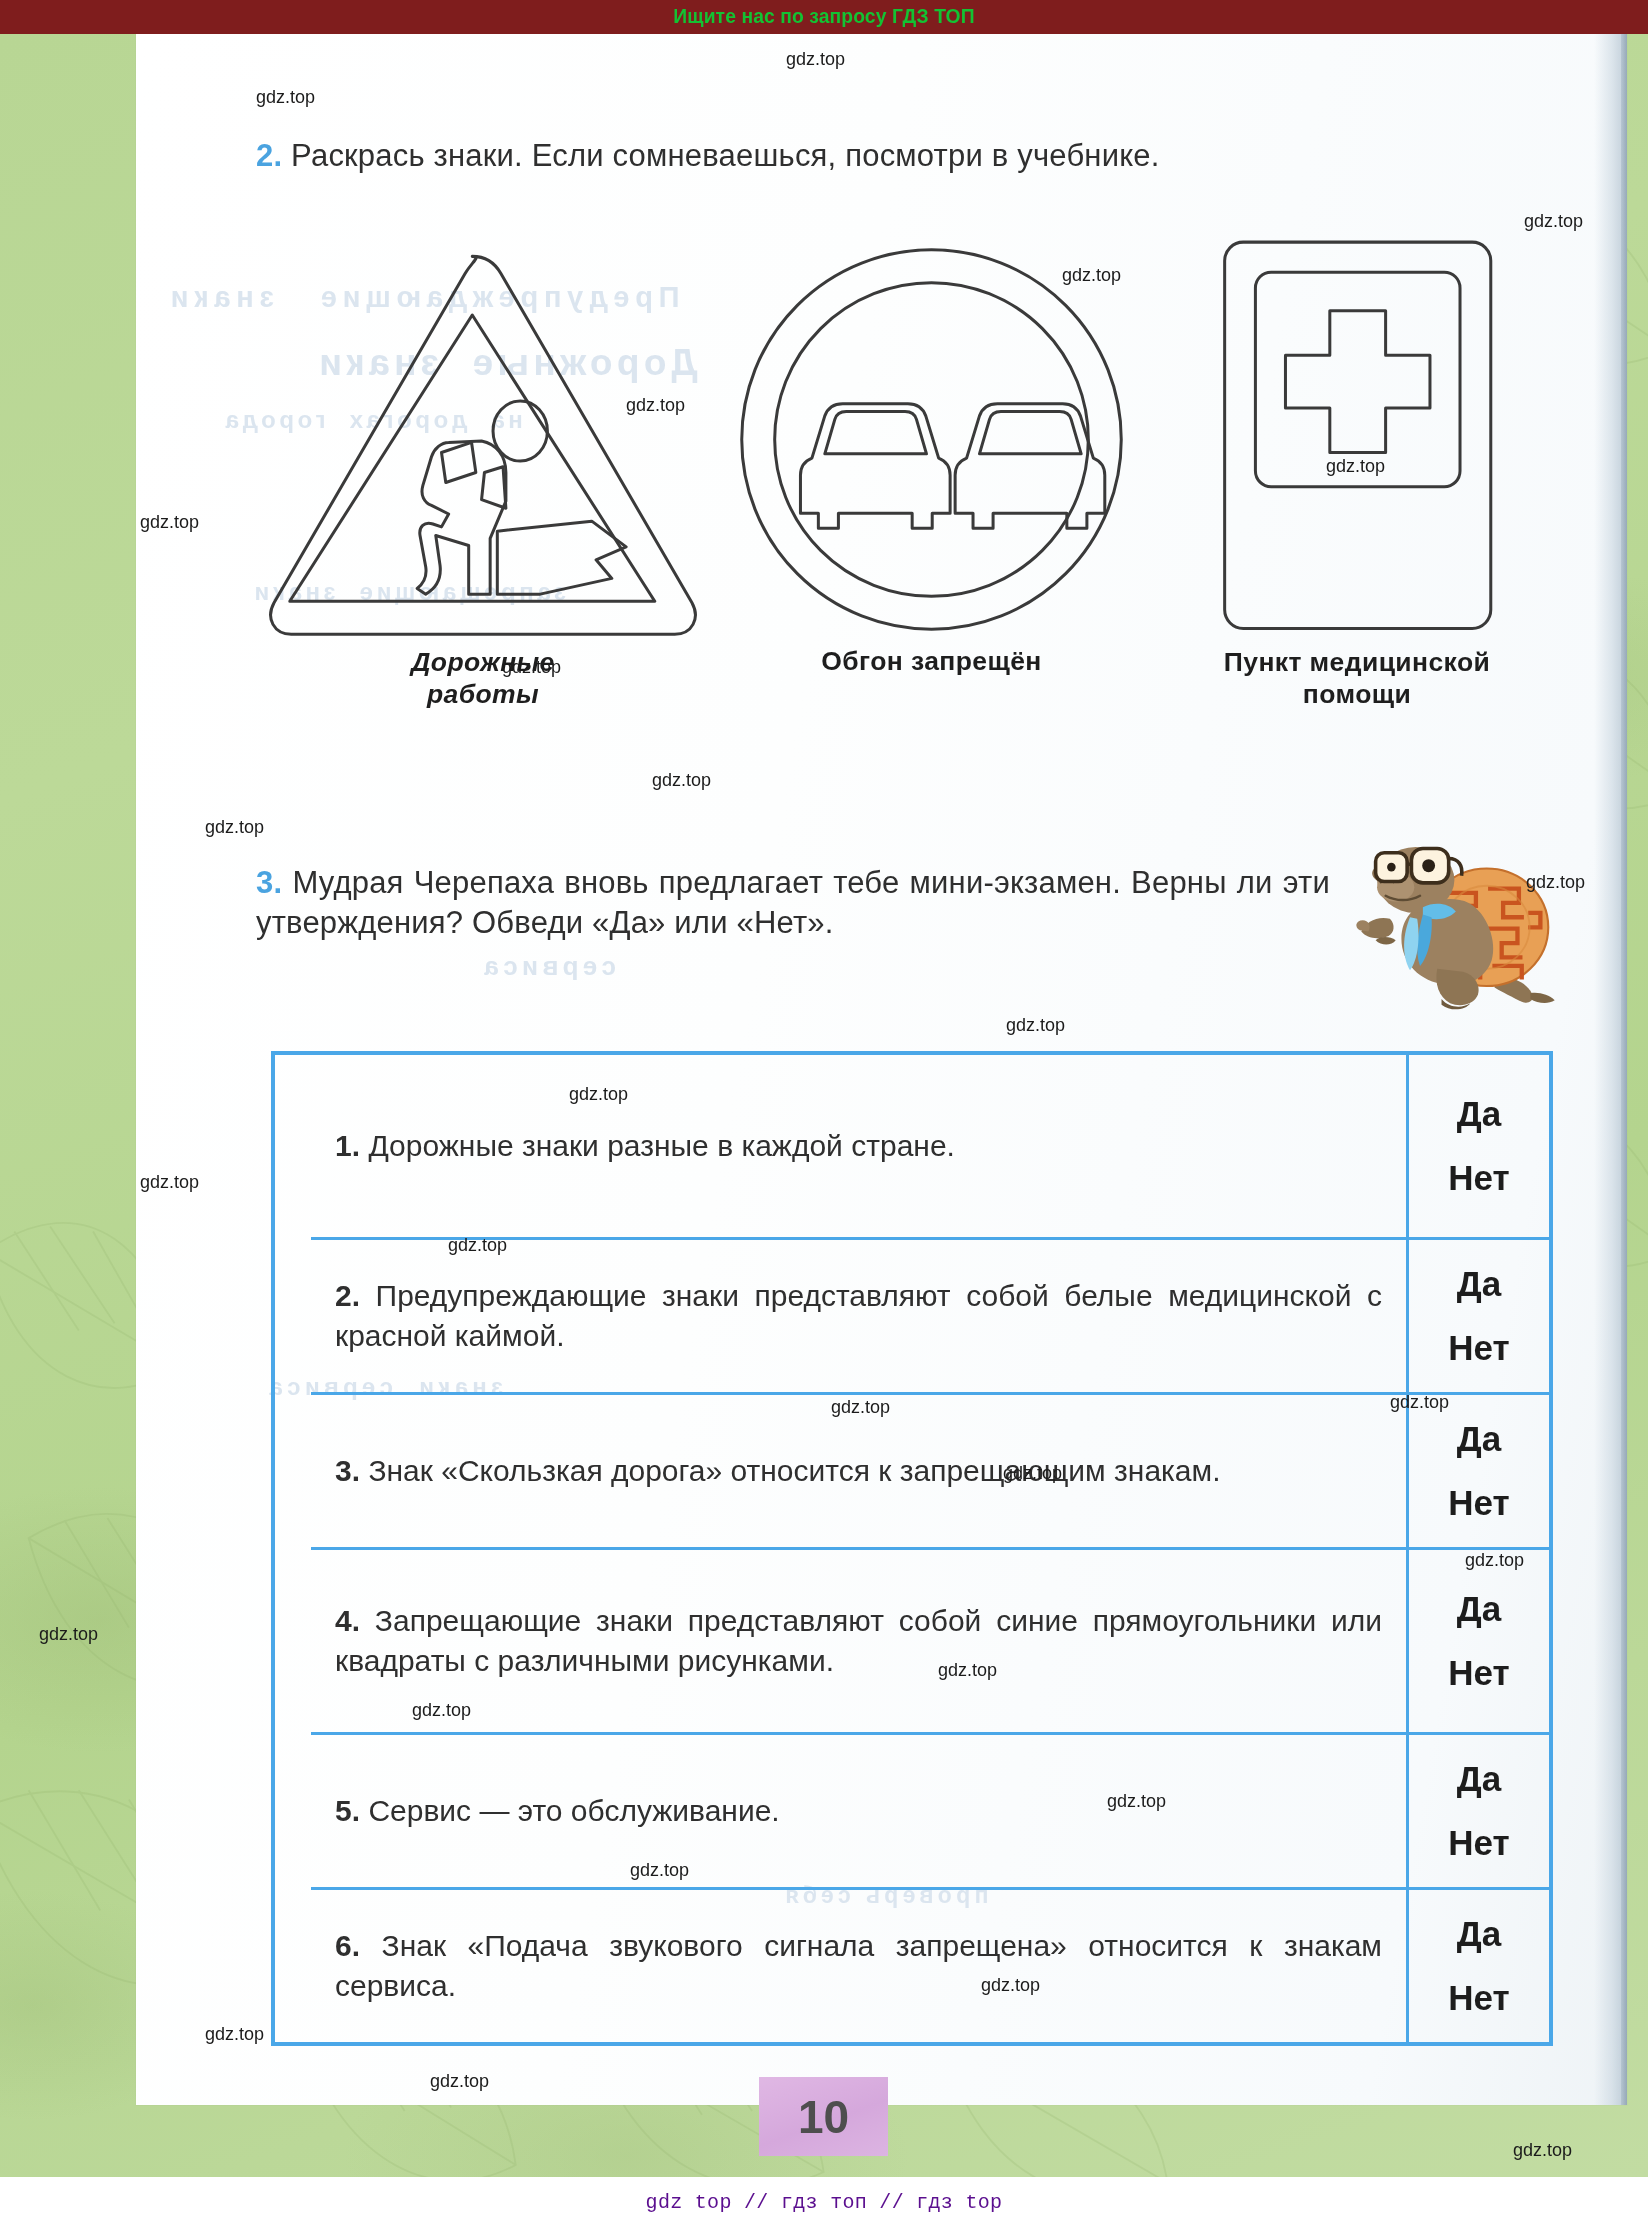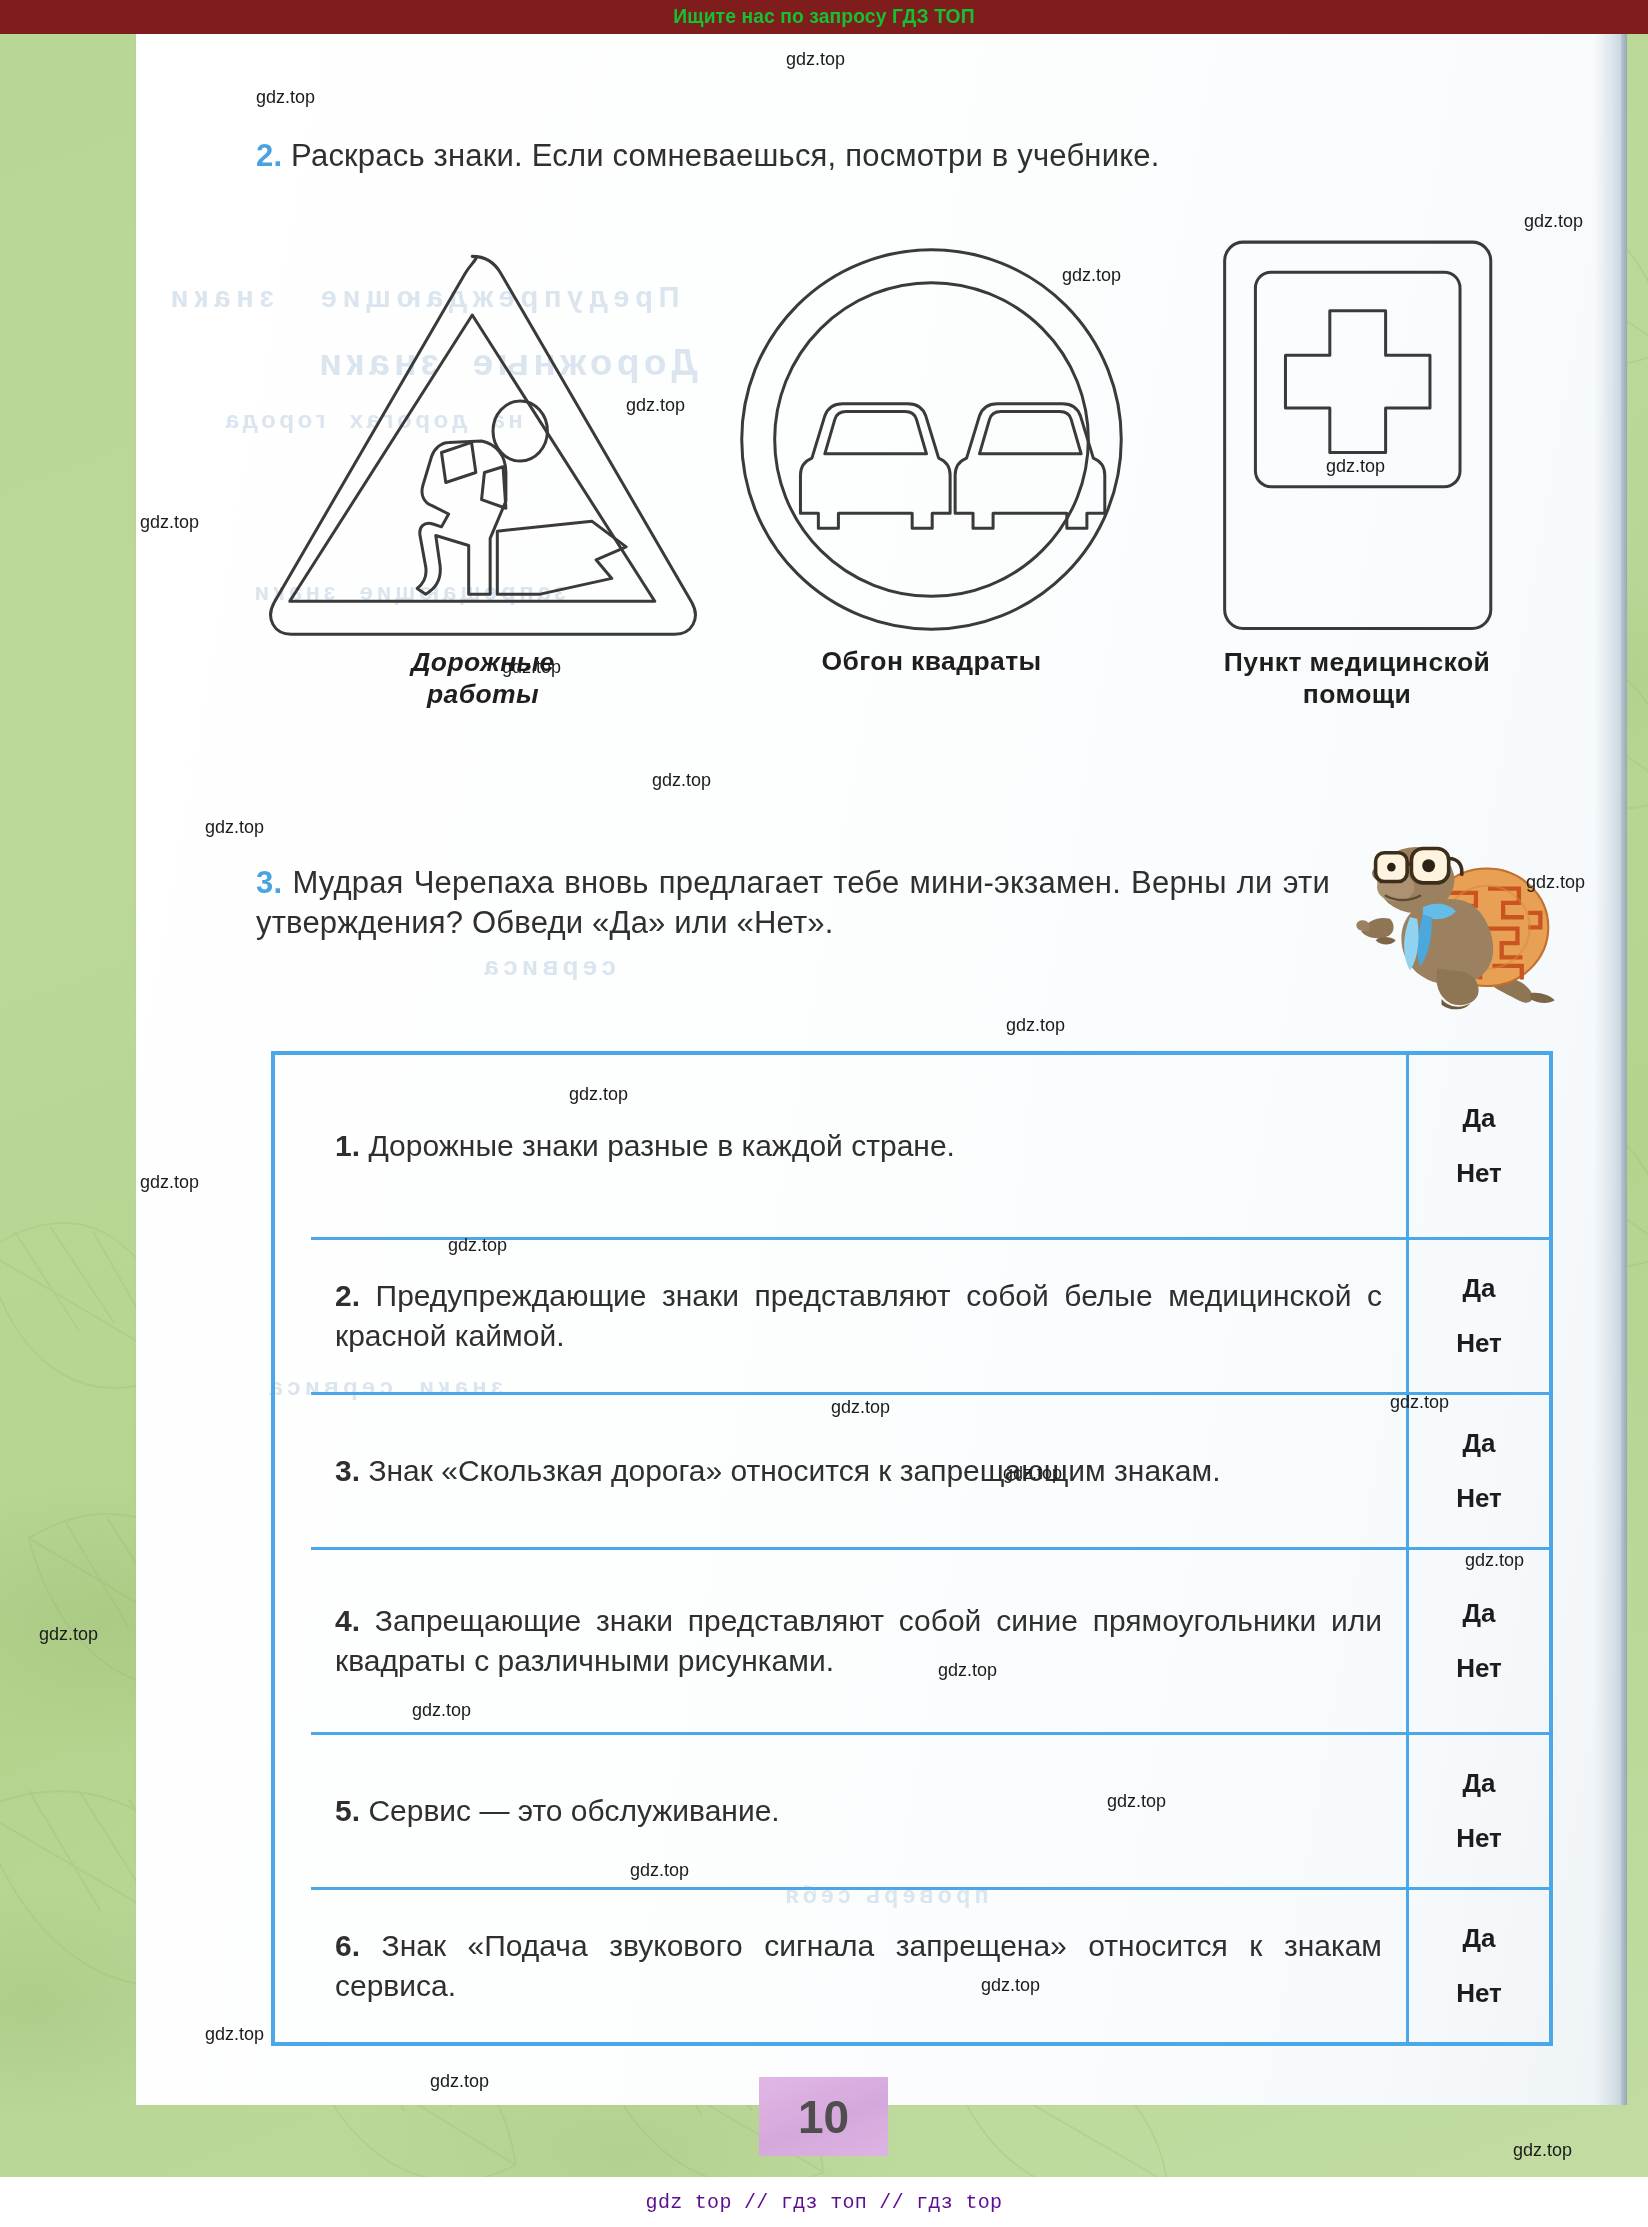--- a/index.html
+++ b/index.html
@@ -124,21 +124,21 @@
   .q-statement p{
     margin:0;font-size:30px;line-height:1.32;color:#2f2f2f;
     text-align:justify;text-align-last:left;font-weight:500;
   }
   .q-statement p .idx{font-weight:bold;}
   .q-answer{
     width:140px;flex:0 0 140px;box-sizing:border-box;
     display:flex;flex-direction:column;align-items:center;justify-content:center;
     gap:24px;padding:15.8px 0;
   }
-  .q-answer span{font-size:26px;font-weight:bold;color:#1d1d1d;}
+  .q-answer span{font-size:35px;font-weight:bold;color:#1d1d1d;}
 
   .r1{height:182px;} .r2{height:152px;} .r3{height:152px;}
   .r4{height:182px;} .r5{height:152px;} .r6{height:152px;}
 
   
   .wm{
     position:absolute;color:#1b1b1b;font-size:18px;
     font-family:"Liberation Sans", sans-serif;
     white-space:nowrap;z-index:25;pointer-events:none;
   }
@@ -246,21 +246,21 @@
                    L288 300 Z"></path>
 
           <path d="M328 383 L328 330 C328 318 334 310 344 306 L362 247 C366 236 375 230 387 230
                    L478 230 C490 230 499 236 503 247 L521 306 C531 310 537 318 537 330 L537 383
                    L512 383 L512 404 L484 404 L484 383 L381 383 L381 404 L353 404 L353 383 Z"></path>
           <path d="M362 300 L376 252 C378 245 384 241 392 241 L474 241 C482 241 488 245 490 252
                    L504 300 Z"></path>
         </g>
       </svg>
       <div class="sign-caption" style="margin-top:4.3px;">
-        <div>Обгон  квадраты</div>
+        <div>Обгон  запрещён</div>
       </div>
     </div>
 
     <div class="sign-cell" style="left:917px;top:0px;width:372px;">
       <svg width="372" height="405" viewBox="0 0 520 565">
         <g fill="none" stroke="#3a3a3a" stroke-width="4.2" stroke-linejoin="round">
           <rect x="75" y="8" width="372" height="540" rx="26" ry="26"></rect>
           <rect x="118" y="50" width="286" height="300" rx="22" ry="22"></rect>
           <path d="M222 104 L300 104 L300 166 L362 166 L362 240 L300 240 L300 302 L222 302
                    L222 240 L160 240 L160 166 L222 166 Z"></path>

